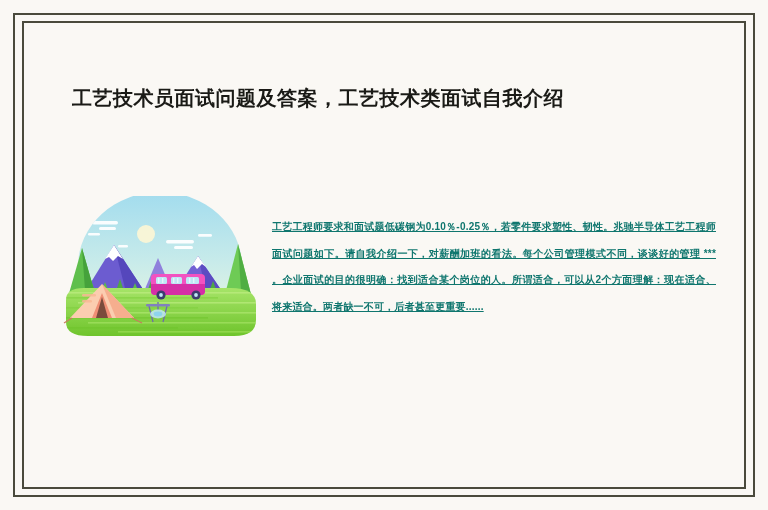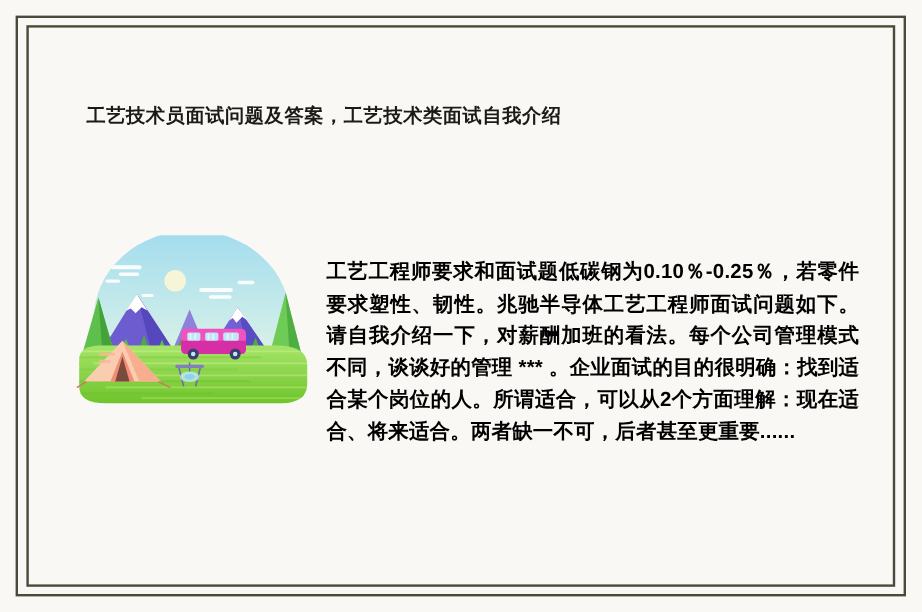--- a/index.html
+++ b/index.html
@@ -43,21 +43,21 @@
     box-sizing: border-box;
     pointer-events: none;
   }
 
   
   .title {
     position: absolute;
     left: 72px;
     top: 84px;
     width: 640px;
-    font-size: 16px;
+    font-size: 20px;
     font-weight: bold;
     color: #1A1A16;
     letter-spacing: 0.5px;
     line-height: 28px;
     white-space: nowrap;
   }
 
   
   .illus {
     position: absolute;
@@ -67,27 +67,28 @@
     height: 148px;
   }
   .illus svg { display: block; width: 205px; height: 148px; }
 
   
   .body-text {
     position: absolute;
     left: 272px;
     top: 214px;
     width: 444px;
-    font-size: 17px;
+    font-size: 10px;
     font-weight: bold;
     line-height: 26.6px;
-    color: #000000;
+    color: #0f766e;
     text-align: justify;
     text-align-last: left;
     letter-spacing: 0.2px;
+    text-decoration: underline;
   }
 </style>
 </head>
 <body>
 
 <div id="page">
 
   <div class="frame-outer"></div>
   <div class="frame-inner"></div>
 

